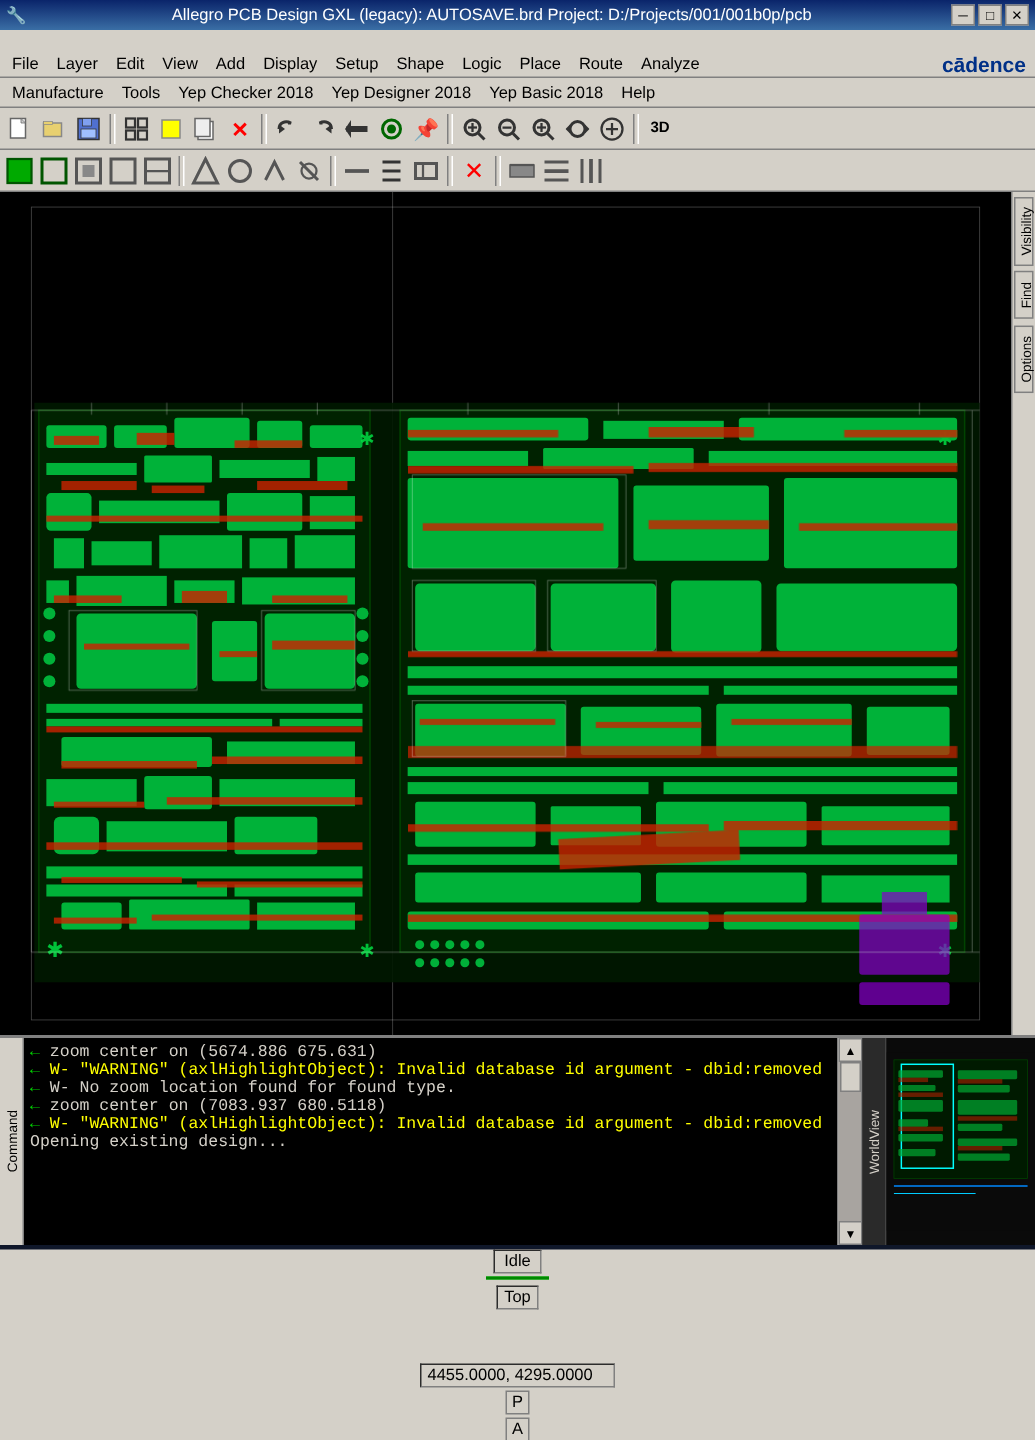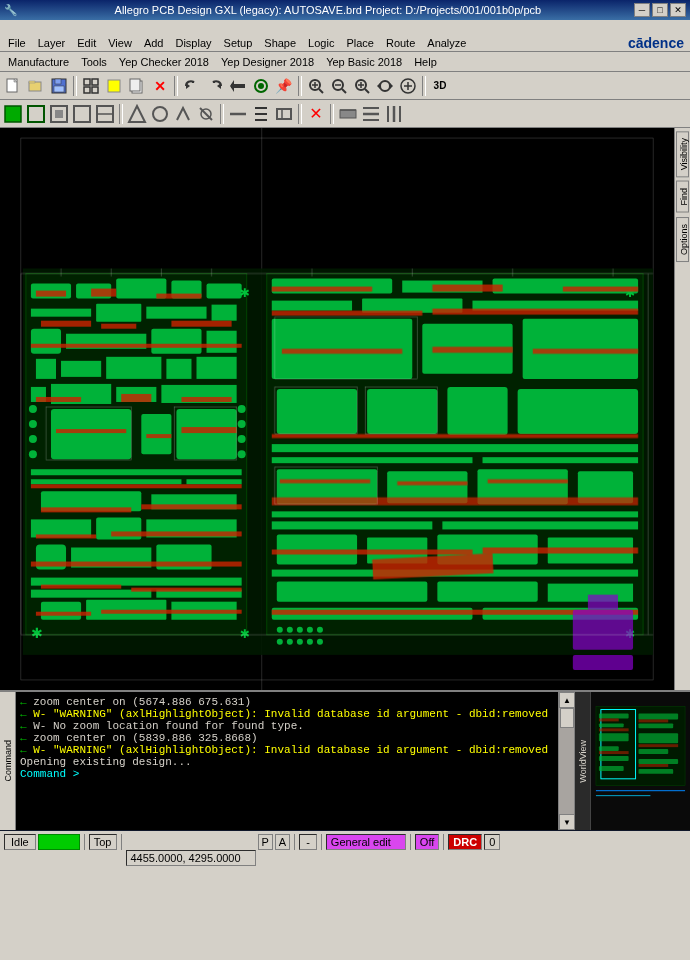--- a/index.html
+++ b/index.html
@@ -705,24 +705,23 @@
 <div id="console-wrapper" style="height:140px;display:flex;flex-direction:row;border-top:2px solid #808080;background:#000;">
 
   <div style="width:16px;background:#d4d0c8;border-right:1px solid #808080;display:flex;align-items:center;justify-content:center;">
     <span style="writing-mode:vertical-rl;transform:rotate(180deg);font-size:9px;color:#000;">Command</span>
   </div>
 
   <div id="console-text" style="flex:1;background:#000;color:#d4d0c8;font-size:11px;font-family:'Courier New',monospace;padding:4px;overflow-y:auto;">
     <div><span style="color:#00cc00;">←</span> <span>zoom center on (5674.886 675.631)</span></div>
     <div><span style="color:#00cc00;">←</span> <span style="color:#ffff00;">W- "WARNING" (axlHighlightObject): Invalid database id argument - dbid:removed</span></div>
     <div><span style="color:#00cc00;">←</span> <span>W- No zoom location found for found type.</span></div>
-    <div><span style="color:#00cc00;">←</span> <span>zoom center on (5839.886 325.8668)</span></div>
+    <div><span style="color:#00cc00;">←</span> <span>zoom center on (7083.937 680.5118)</span></div>
     <div><span style="color:#00cc00;">←</span> <span style="color:#ffff00;">W- "WARNING" (axlHighlightObject): Invalid database id argument - dbid:removed</span></div>
     <div><span>Opening existing design...</span></div>
-    <div><span style="color:#00ffff;">Command &gt;</span></div>
   </div>
 
   <div style="width:16px;background:#d4d0c8;border-left:1px solid #808080;display:flex;flex-direction:column;">
     <div class="scroll-btn" style="width:16px;height:16px;background:#d4d0c8;border:1px solid #808080;display:flex;align-items:center;justify-content:center;font-size:8px;cursor:pointer;">▲</div>
     <div style="flex:1;background:#a8a4a0;">
       <div style="width:14px;height:20px;background:#d4d0c8;border:1px solid #808080;margin:0 1px;cursor:pointer;"></div>
     </div>
     <div class="scroll-btn" style="width:16px;height:16px;background:#d4d0c8;border:1px solid #808080;display:flex;align-items:center;justify-content:center;font-size:8px;cursor:pointer;">▼</div>
   </div>
 
@@ -762,21 +761,21 @@
           <rect x="48" y="63" width="30" height="3"></rect>
         </g>
 
         <line x1="5" y1="90" x2="95" y2="90" stroke="#0088ff" stroke-width="1"></line>
         <line x1="5" y1="95" x2="60" y2="95" stroke="#00ccff" stroke-width="0.8"></line>
       </svg>
     </div>
   </div>
 </div>
 
-<div id="status-bar" style="height:22px;background:#d4d0c8;display:flex;align-items:center;padding:0 4px;border-top:1px solid #0f172a;gap:2px;font-size:11px;">
+<div id="status-bar" style="height:22px;background:#d4d0c8;display:flex;align-items:center;padding:0 4px;border-top:3px solid #0f172a;gap:2px;font-size:11px;flex-direction:column;">
   <span style="padding:1px 6px;border:1px inset #808080;background:#d4d0c8;min-width:30px;">Idle</span>
   <div style="background:#00cc00;width:42px;height:16px;border:1px solid #008800;"></div>
   <div style="width:1px;height:16px;background:#808080;margin:0 2px;"></div>
   <span style="padding:1px 4px;border:1px inset #808080;background:#d4d0c8;">Top</span>
   <div style="width:1px;height:16px;background:#808080;margin:0 2px;"></div>
   <span style="padding:1px 4px;border:1px inset #808080;background:#d4d0c8;min-width:130px;margin-top:32px;">4455.0000, 4295.0000</span>
   <span style="padding:1px 3px;border:1px solid #808080;background:#d4d0c8;cursor:pointer;">P</span>
   <span style="padding:1px 3px;border:1px solid #808080;background:#d4d0c8;cursor:pointer;">A</span>
   <div style="width:1px;height:16px;background:#808080;margin:0 2px;"></div>
   <span style="padding:1px 6px;border:1px inset #808080;background:#d4d0c8;">-</span>

